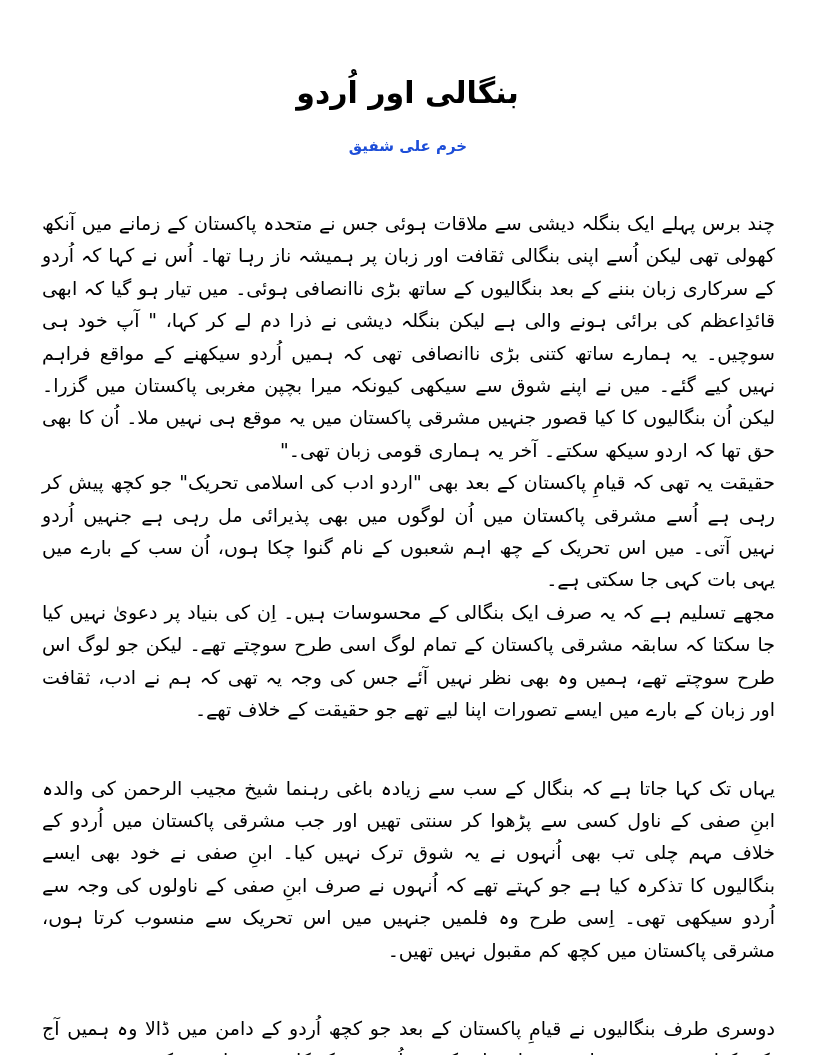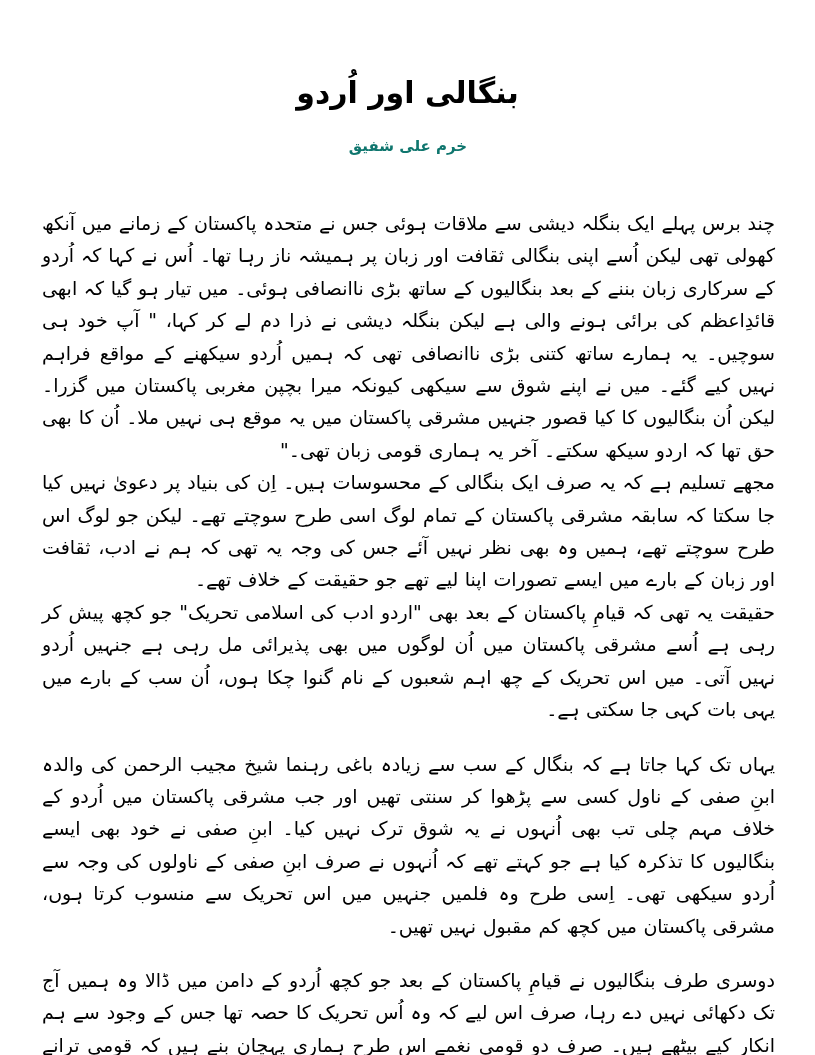--- a/index.html
+++ b/index.html
@@ -42,21 +42,21 @@
     margin: 0;
     color: #000;
   }
   .doc-author {
     font-family: "DejaVu Sans", "Liberation Sans", sans-serif;
     font-size: 15px;
     font-weight: 700;
     direction: rtl;
     unicode-bidi: isolate;
     margin: 22px 0 0 1px;
-    color: #0f766e;
+    color: #1d4ed8;
   }
 
   
   .body-text {
     margin: 0;
     padding: 52px 40px 0 42px;
     direction: rtl;
     unicode-bidi: isolate;
     text-align: justify;
     text-align-last: right;
@@ -71,39 +71,39 @@
     unicode-bidi: isolate;
     text-align: justify;
     text-align-last: right;
     word-spacing: 0.5px;
     color: #000;
   }
   .para + .para {
     margin-top: 0px;
   }
   .para.gap-before {
-    margin-top: 22px;
+    margin-top: 46px;
   }
 </style>
 </head>
 <body>
 
 <div class="page">
 
   <div class="title-block">
     <h1 class="doc-title">بنگالی اور اُردو</h1>
     <div class="doc-author">خرم علی شفیق</div>
   </div>
 
   <div class="body-text">
     <p class="para">چند برس پہلے ایک بنگلہ دیشی سے ملاقات ہوئی جس نے متحدہ پاکستان کے زمانے میں آنکھ کھولی تھی لیکن اُسے اپنی بنگالی ثقافت اور زبان پر ہمیشہ ناز رہا تھا۔ اُس نے کہا کہ اُردو کے سرکاری زبان بننے کے بعد بنگالیوں کے ساتھ بڑی ناانصافی ہوئی۔ میں تیار ہو گیا کہ ابھی قائدِاعظم کی برائی ہونے والی ہے لیکن بنگلہ دیشی نے ذرا دم لے کر کہا، " آپ خود ہی سوچیں۔ یہ ہمارے ساتھ کتنی بڑی ناانصافی تھی کہ ہمیں اُردو سیکھنے کے مواقع فراہم نہیں کیے گئے۔ میں نے اپنے شوق سے سیکھی کیونکہ میرا بچپن مغربی پاکستان میں گزرا۔ لیکن اُن بنگالیوں کا کیا قصور جنہیں مشرقی پاکستان میں یہ موقع ہی نہیں ملا۔ اُن کا بھی حق تھا کہ اردو سیکھ سکتے۔ آخر یہ ہماری قومی زبان تھی۔"</p>
 
+    <p class="para">حقیقت یہ تھی کہ قیامِ پاکستان کے بعد بھی "اردو ادب کی اسلامی تحریک" جو کچھ پیش کر رہی ہے اُسے مشرقی پاکستان میں اُن لوگوں میں بھی پذیرائی مل رہی ہے جنہیں اُردو نہیں آتی۔ میں اس تحریک کے چھ اہم شعبوں کے نام گنوا چکا ہوں، اُن سب کے بارے میں یہی بات کہی جا سکتی ہے۔</p>
+
     <p class="para">مجھے تسلیم ہے کہ یہ صرف ایک بنگالی کے محسوسات ہیں۔ اِن کی بنیاد پر دعویٰ نہیں کیا جا سکتا کہ سابقہ مشرقی پاکستان کے تمام لوگ اسی طرح سوچتے تھے۔ لیکن جو لوگ اس طرح سوچتے تھے، ہمیں وہ بھی نظر نہیں آئے جس کی وجہ یہ تھی کہ ہم نے ادب، ثقافت اور زبان کے بارے میں ایسے تصورات اپنا لیے تھے جو حقیقت کے خلاف تھے۔</p>
-
-    <p class="para">حقیقت یہ تھی کہ قیامِ پاکستان کے بعد بھی "اردو ادب کی اسلامی تحریک" جو کچھ پیش کر رہی ہے اُسے مشرقی پاکستان میں اُن لوگوں میں بھی پذیرائی مل رہی ہے جنہیں اُردو نہیں آتی۔ میں اس تحریک کے چھ اہم شعبوں کے نام گنوا چکا ہوں، اُن سب کے بارے میں یہی بات کہی جا سکتی ہے۔</p>
 
     <p class="para gap-before">یہاں تک کہا جاتا ہے کہ بنگال کے سب سے زیادہ باغی رہنما شیخ مجیب الرحمن کی والدہ ابنِ صفی کے ناول کسی سے پڑھوا کر سنتی تھیں اور جب مشرقی پاکستان میں اُردو کے خلاف مہم چلی تب بھی اُنہوں نے یہ شوق ترک نہیں کیا۔ ابنِ صفی نے خود بھی ایسے بنگالیوں کا تذکرہ کیا ہے جو کہتے تھے کہ اُنہوں نے صرف ابنِ صفی کے ناولوں کی وجہ سے اُردو سیکھی تھی۔ اِسی طرح وہ فلمیں جنہیں میں اس تحریک سے منسوب کرتا ہوں، مشرقی پاکستان میں کچھ کم مقبول نہیں تھیں۔</p>
 
     <p class="para gap-before">دوسری طرف بنگالیوں نے قیامِ پاکستان کے بعد جو کچھ اُردو کے دامن میں ڈالا وہ ہمیں آج تک دکھائی نہیں دے رہا، صرف اس لیے کہ وہ اُس تحریک کا حصہ تھا جس کے وجود سے ہم انکار کیے بیٹھے ہیں۔ صرف دو قومی نغمے اس طرح ہماری پہچان بنے ہیں کہ قومی ترانے کے تقریباً برابر پہنچے ہوئے ہیں، سوہنی دھرتی اور جیوے پاکستان۔ دونوں ہی بنگالی گلوکارہ شہناز بیگم کے گائے ہوئے ہیں۔</p>
 
     <p class="para gap-before">اپنی مقبولِ عام فلموں پر نگاہ دوڑایئے۔ کتنے ہی بنگالی فنکاروں کے نام فوراً ذہن میں آ جاتے ہیں۔ رحمن، شبنم، رونا لیلیٰ، مصلح الدین، شبانہ، فردوسی بیگم اور بیشمار دوسرے۔ مشرقی پاکستان میں بنی ہوئی فلم نواب سراج الدولہ شاید پاکستان کی سب سے عظیم تاریخی فلم تھی۔</p>
   </div>
 
 </div>
 

